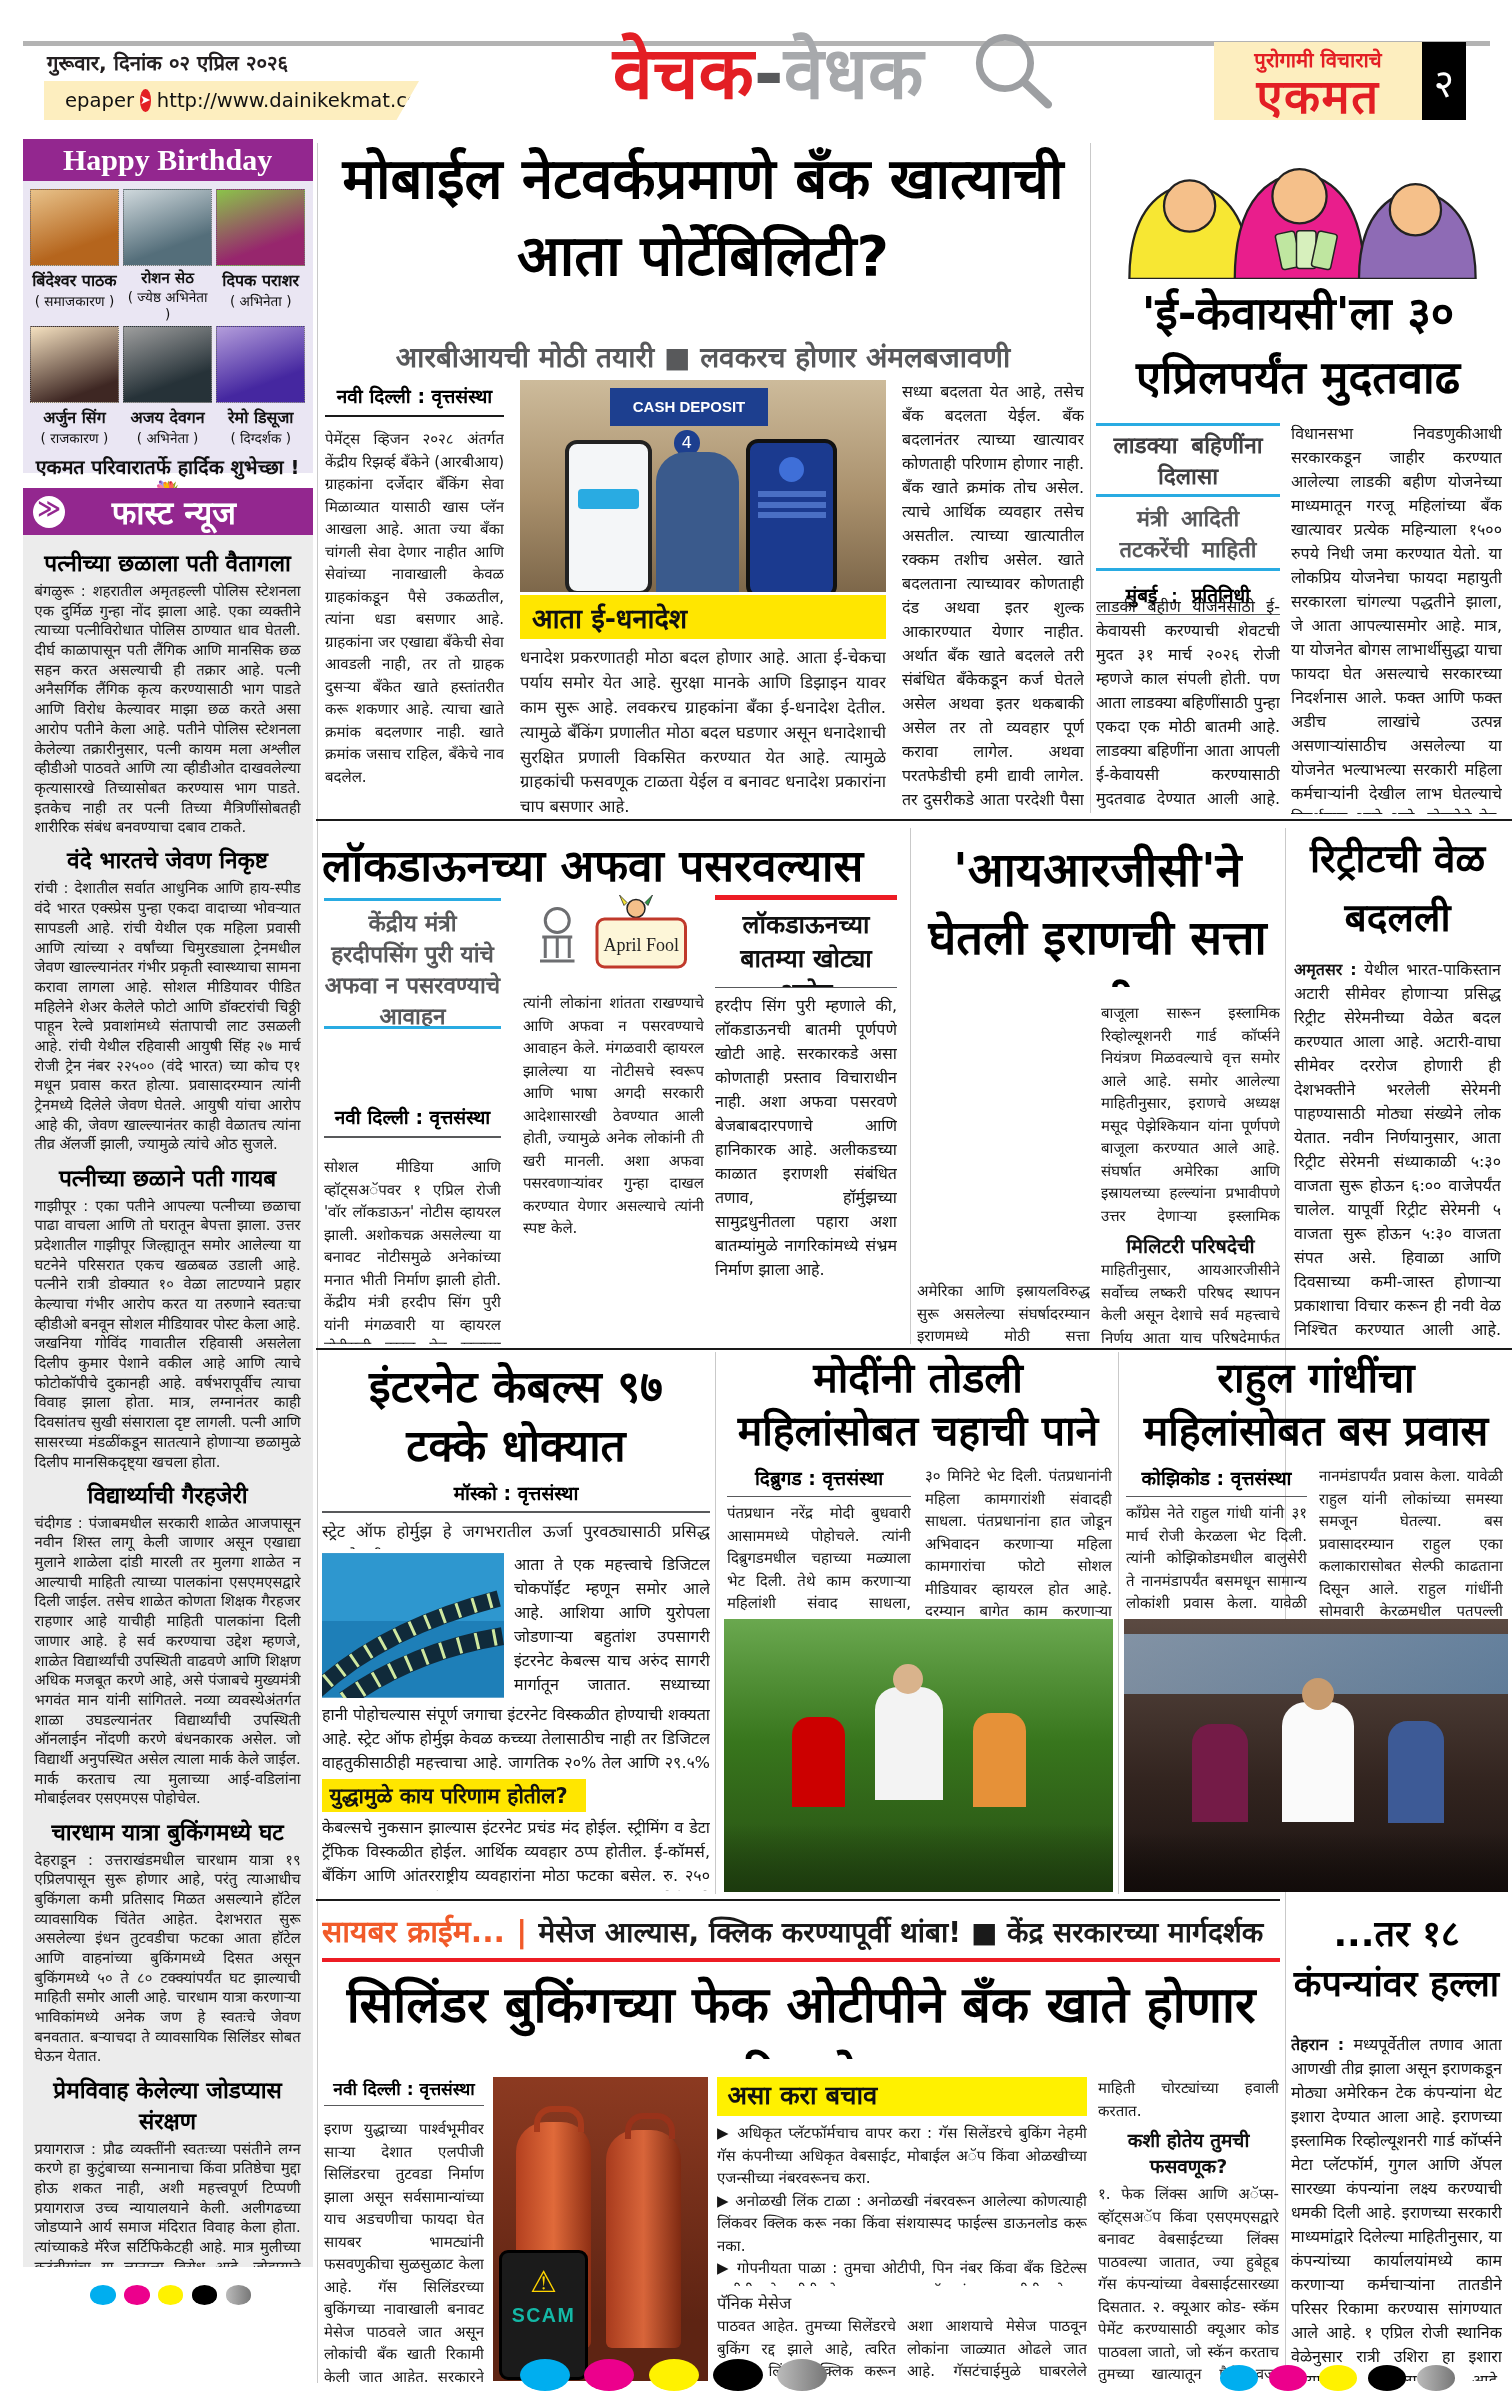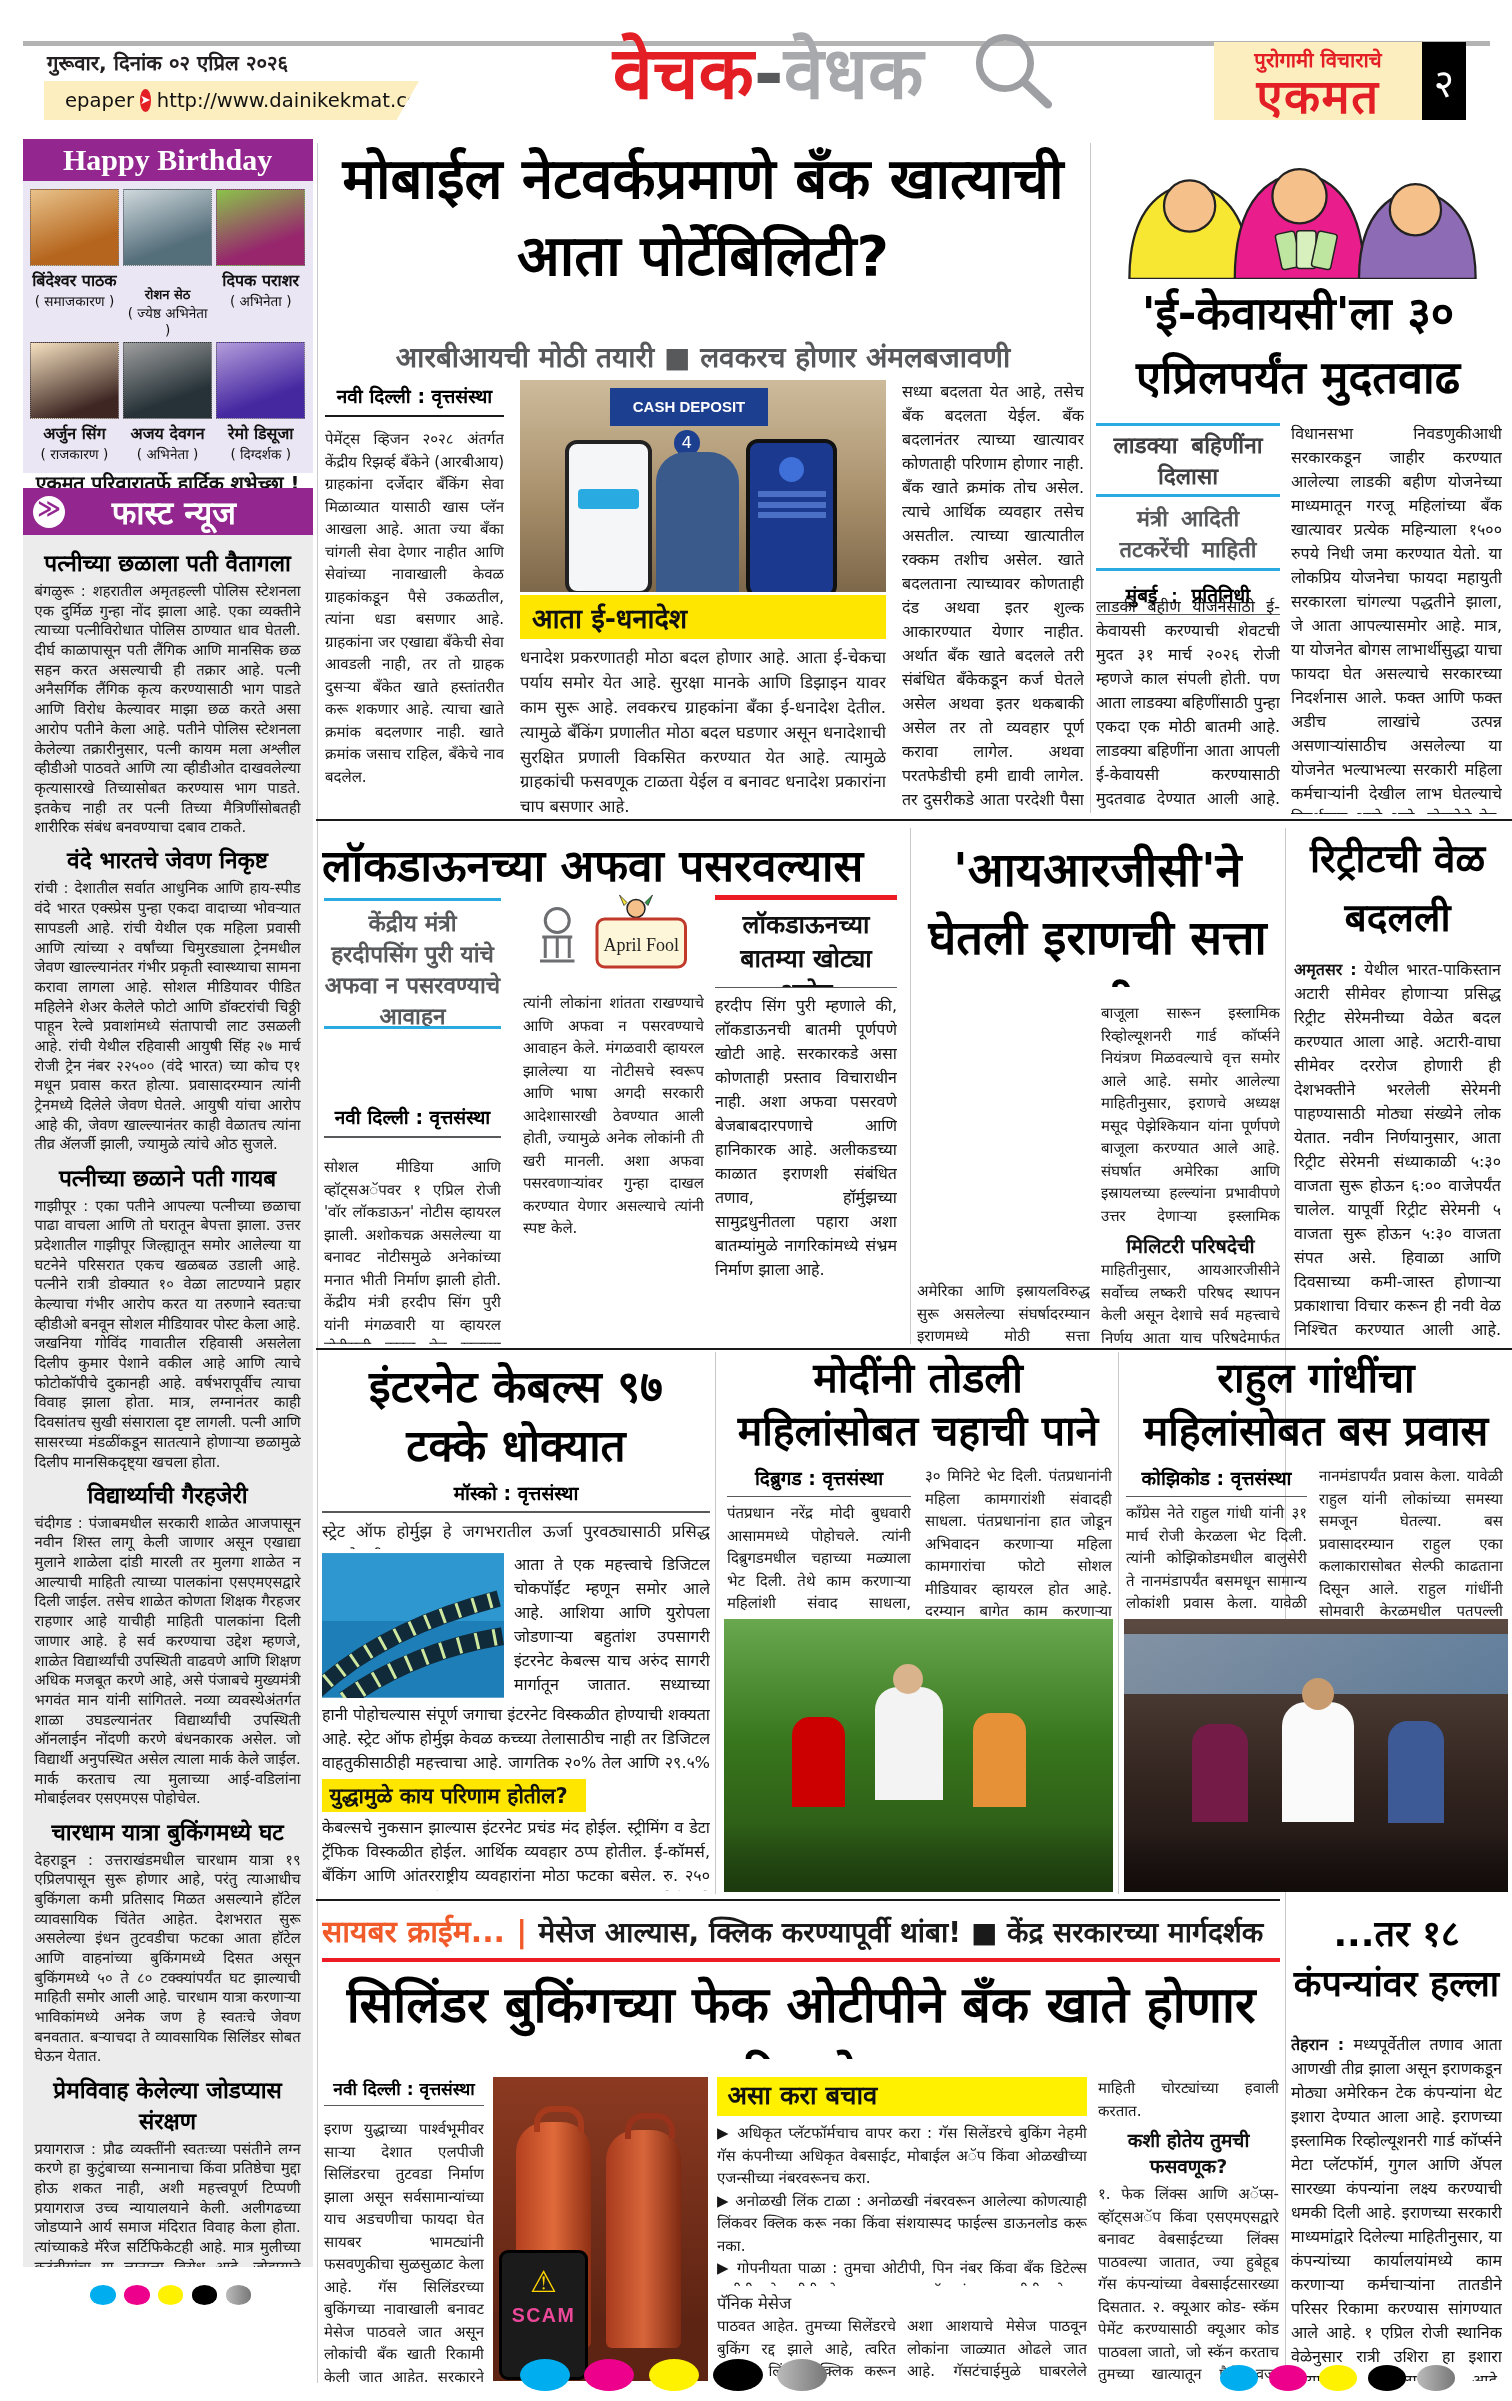--- a/index.html
+++ b/index.html
@@ -59,21 +59,21 @@
       <span style="color:#fff;font-family:'Liberation Serif',serif;font-weight:bold;font-size:30px;">Happy Birthday</span>
     </div>
     <div style="display:grid;grid-template-columns:1fr 1fr 1fr;gap:4.5px;padding:7.5px 7.5px 0 7.5px;">
       <div class="ctr">
         <div class="dashed photo" style="height:75px;background:linear-gradient(160deg,#e8c28a,#b5651d 70%);"></div>
         <div class="b" style="font-size:16px;margin-top:3px;">बिंदेश्वर पाठक</div>
         <div style="font-size:13.6px;">( समाजकारण )</div>
       </div>
       <div class="ctr">
         <div class="dashed photo" style="height:75px;background:linear-gradient(160deg,#cfd8dc,#546e7a 70%);"></div>
-        <div class="b" style="font-size:13px;margin-top:19px;">रोशन सेठ</div>
+        <div class="b" style="font-size:15px;margin-top:1px;">रोशन सेठ</div>
         <div style="font-size:13.6px;">( ज्येष्ठ अभिनेता )</div>
       </div>
       <div class="ctr">
         <div class="dashed photo" style="height:75px;background:linear-gradient(160deg,#8bc34a,#97266d 70%);"></div>
         <div class="b" style="font-size:16px;margin-top:3px;">दिपक पराशर</div>
         <div style="font-size:13.6px;">( अभिनेता )</div>
       </div>
       <div class="ctr">
         <div class="dashed photo" style="height:75px;background:linear-gradient(160deg,#f5e1c0,#3e2723 80%);"></div>
         <div class="b" style="font-size:16px;margin-top:3px;">अर्जुन सिंग</div>
@@ -302,21 +302,21 @@
   </div>
   <div class="abs txt clip" style="left:324px;top:2118px;width:160px;height:264px;font-size:15px;">इराण युद्धाच्या पार्श्वभूमीवर साऱ्या देशात एलपीजी सिलिंडरचा तुटवडा निर्माण झाला असून सर्वसामान्यांच्या याच अडचणीचा फायदा घेत सायबर भामट्यांनी फसवणुकीचा सुळसुळाट केला आहे. गॅस सिलिंडरच्या बुकिंगच्या नावाखाली बनावट मेसेज पाठवले जात असून लोकांची बँक खाती रिकामी केली जात आहेत. सरकारने आता नागरिकांसाठी महत्त्वाची अँडव्हायजरी जारी केली आहे. इंडियन सायबर क्राईम कोऑर्डिनेशन सेंटरने सावध राहण्याचे आवाहन लोकांना केले असून चोरटे लोकांना बनावट मेसेज</div>
 
   <div class="abs photo" style="left:493px;top:2077px;width:215px;height:304px;background:linear-gradient(180deg,#8c3a21,#5e2413 80%);">
     <div class="abs" style="left:22.6px;top:45px;width:75px;height:226px;background:linear-gradient(90deg,#b3401f,#e06a3a 50%,#8e2f14);border-radius:30px 30px 6px 6px;"></div>
     <div class="abs" style="left:41px;top:29px;width:38px;height:19.6px;border:6px solid #a63a1c;border-bottom:none;border-radius:18px 18px 0 0;"></div>
     <div class="abs" style="left:113px;top:53px;width:75px;height:218px;background:linear-gradient(90deg,#a83b1d,#d8653a 50%,#7e2a12);border-radius:30px 30px 6px 6px;"></div>
     <div class="abs" style="left:132px;top:36px;width:38px;height:19.6px;border:6px solid #98321a;border-bottom:none;border-radius:18px 18px 0 0;"></div>
     <div class="abs" style="left:6px;top:173px;width:83px;height:124px;background:#1b1b1b;border-radius:9px;border:3px solid #000;">
       <div class="ctr" style="margin-top:13.6px;color:#ffd400;font-size:30px;line-height:1;">⚠</div>
-      <div class="ctr b" style="color:#ec4899;font-family:'Liberation Sans',sans-serif;font-size:19.6px;margin-top:7.5px;letter-spacing:1.5px;">SCAM</div>
+      <div class="ctr b" style="color:#14b8a6;font-family:'Liberation Sans',sans-serif;font-size:19.6px;margin-top:7.5px;letter-spacing:1.5px;">SCAM</div>
     </div>
   </div>
 
   <div class="abs" style="left:717px;top:2077px;width:370px;height:39px;background:#fff100;">
     <span class="b" style="font-size:25.6px;margin-left:10.5px;">असा करा बचाव</span>
   </div>
   <div class="abs clip" style="left:717px;top:2122px;width:370px;height:164px;">
     <div class="txt" style="font-size:15px;">▶ अधिकृत प्लॅटफॉर्मचाच वापर करा : गॅस सिलेंडरचे बुकिंग नेहमी गॅस कंपनीच्या अधिकृत वेबसाईट, मोबाईल अॅप किंवा ओळखीच्या एजन्सीच्या नंबरवरूनच करा.</div>
     <div class="txt" style="font-size:15px;">▶ अनोळखी लिंक टाळा : अनोळखी नंबरवरून आलेल्या कोणत्याही लिंकवर क्लिक करू नका किंवा संशयास्पद फाईल्स डाऊनलोड करू नका.</div>
     <div class="txt" style="font-size:15px;">▶ गोपनीयता पाळा : तुमचा ओटीपी, पिन नंबर किंवा बँक डिटेल्स कधीही कोणाशीही शेअर करू नका. गॅस कंपन्या कधीही फोनवर अशी माहिती मागत नाहीत.</div>

